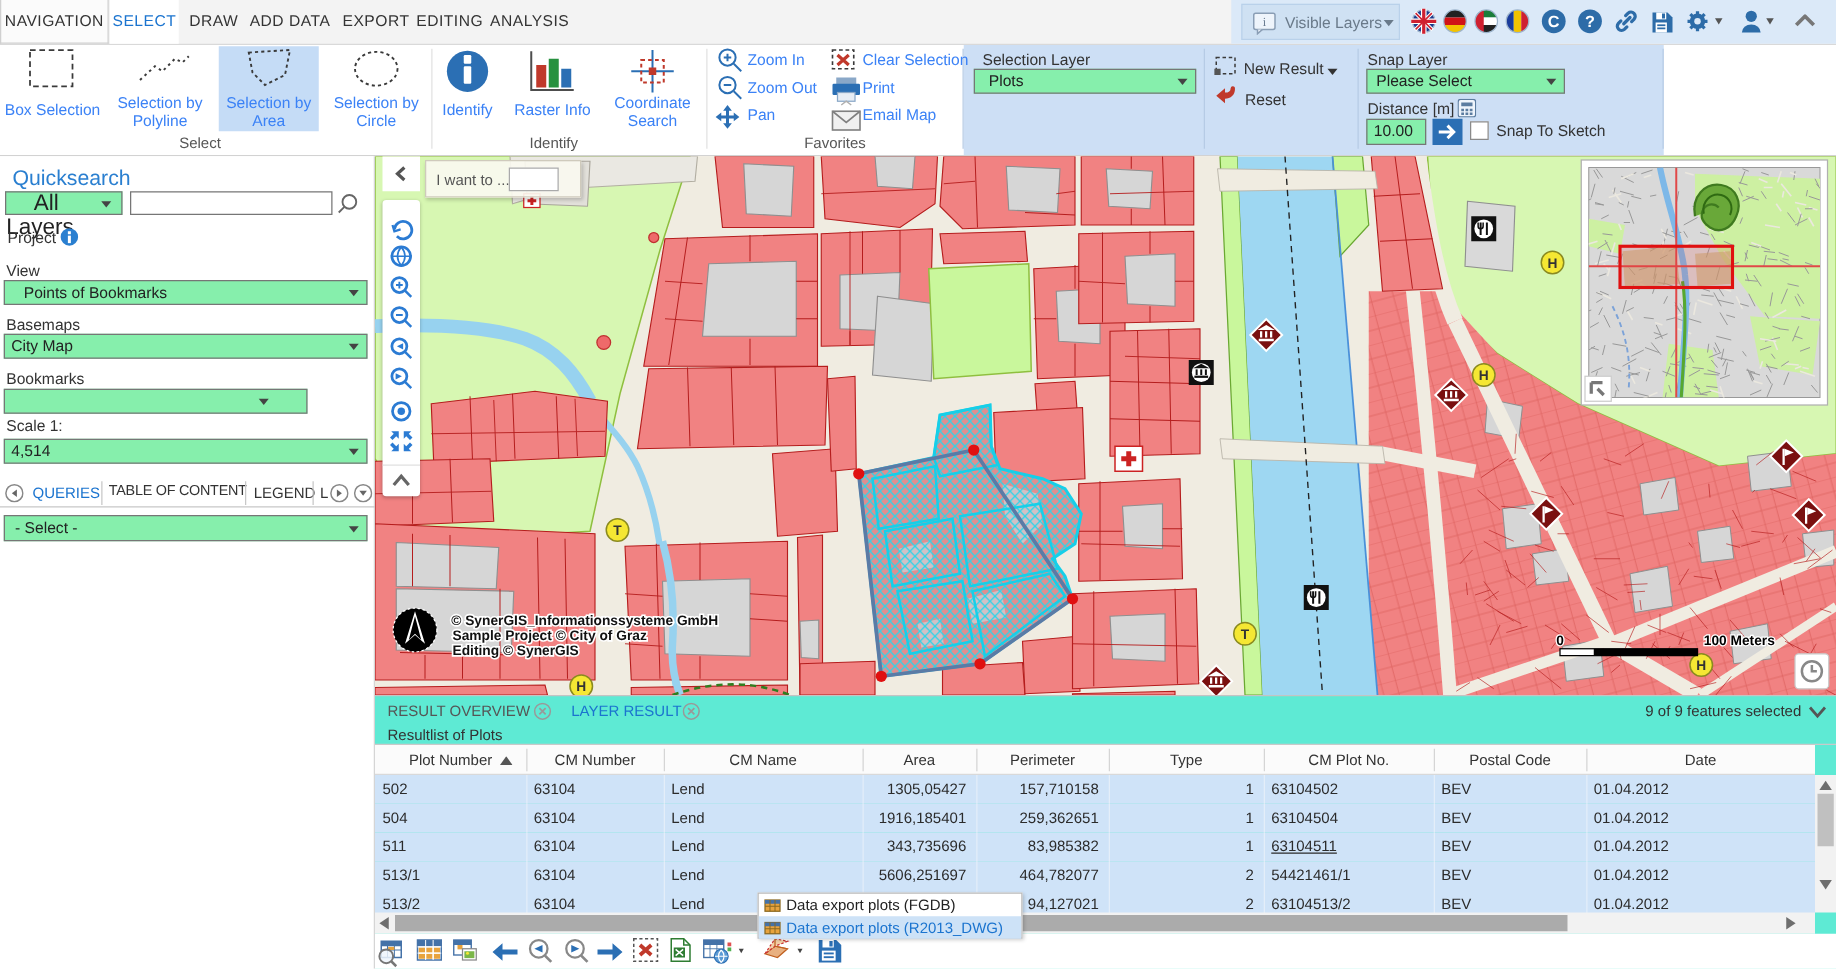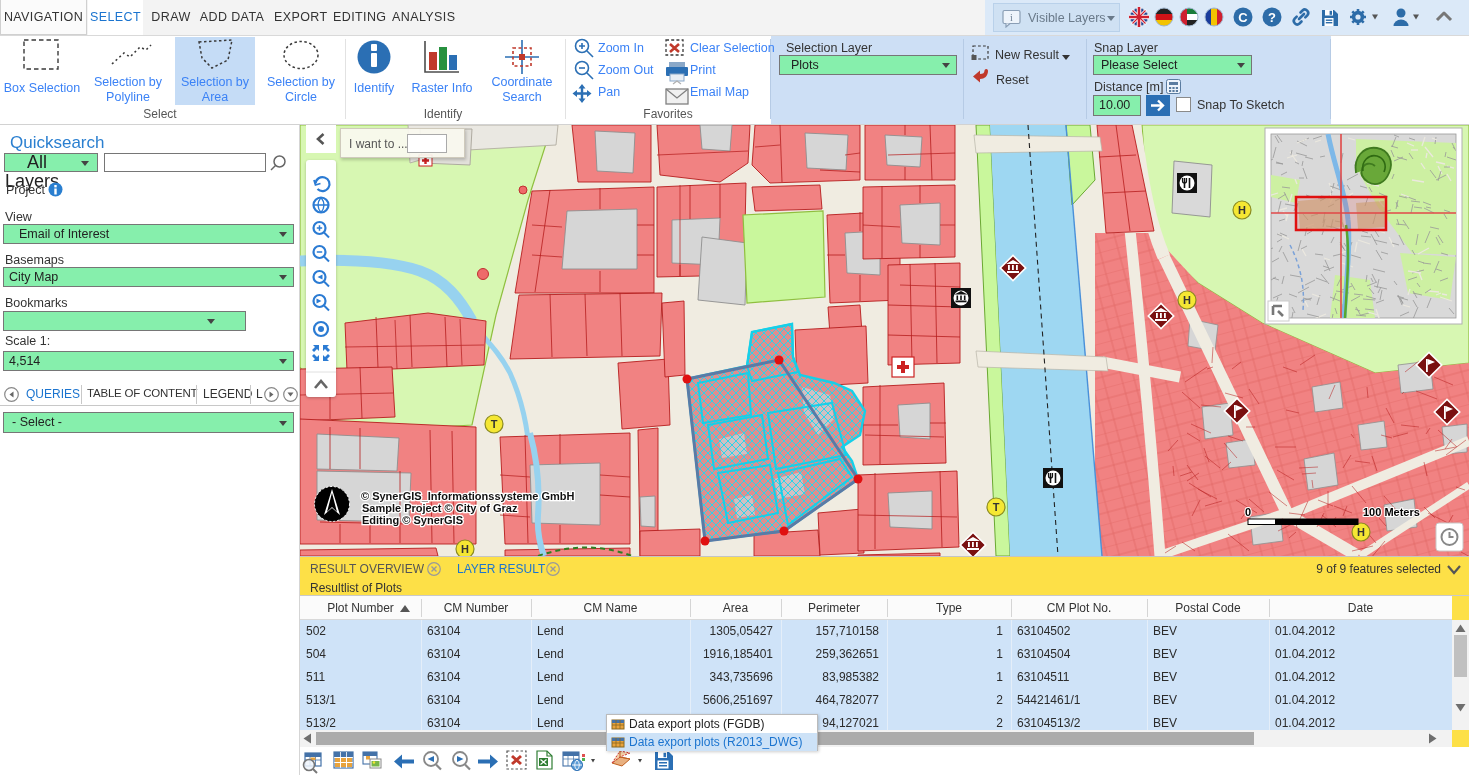--- a/index.html
+++ b/index.html
@@ -15,21 +15,21 @@
 #ribbonblue { position:absolute; left:771px; top:0; width:560px; height:88px; background:#cddff5; }
 .glabel { position:absolute; top:71px; font-size:12px; color:#565656; text-align:center; }
 .gsep { position:absolute; top:3px; height:80px; width:1px; background:#e2e2e2; }
 .rbtn-label { position:absolute; font-size:12.5px; color:#3b82f6; text-align:center; line-height:15px; }
 .sel { border:1px solid #767676; background:#86efac; font-size:12.5px; color:#222; position:absolute; }
 .sel .arr { position:absolute; right:6px; top:50%; margin-top:-2px; width:0; height:0; border-left:4px solid transparent; border-right:4px solid transparent; border-top:5px solid #444; }
 
 #sidebar { position:absolute; left:0; top:125px; width:300px; height:650px; background:#fff; border-right:1px solid #d5d5d5; }
 .slabel { position:absolute; font-size:12.5px; color:#333; }
 
-#bottom { position:absolute; left:300px; top:556px; width:1169px; height:219px; background:#fde047; border-top:1px solid #c4c4c4; }
+#bottom { position:absolute; left:300px; top:556px; width:1169px; height:219px; background:#5eead4; border-top:1px solid #c4c4c4; }
 .cell { position:absolute; font-size:12px; color:#2b2b2b; line-height:23px; white-space:nowrap; }
 </style>
 </head>
 <body>
 <div id="page">
   <div id="menubar">
     <div id="menublue"></div>
     <div class="mtab" style="left:0;width:87px;background:#fbfbfb;border:1px solid #d0d0d0;border-top:none;">NAVIGATION</div>
     <div class="mtab" style="left:88px;width:55px;background:#fff;color:#1b74cf;">SELECT</div>
     <div class="mtab" style="left:148px;width:46px;">DRAW</div>
@@ -892,21 +892,21 @@
         <circle cx="10.5" cy="7.5" r="5.5" fill="none" stroke="#666" stroke-width="1.5"></circle>
         <path d="M6.5 11.5 L2 16" stroke="#666" stroke-width="1.5"></path>
       </svg>
     <div class="slabel" style="left:6px;top:58px;">Project</div>
     <svg class="abs" style="left:48px;top:57px;" width="15" height="15" viewBox="0 0 15 15">
         <circle cx="7.5" cy="7.5" r="7" fill="#2a7fd0"></circle>
         <rect x="6.3" y="3" width="2.4" height="2.4" fill="#fff"></rect>
         <rect x="6.3" y="6.5" width="2.4" height="6" fill="#fff"></rect>
       </svg>
     <div class="slabel" style="left:5px;top:85px;">View</div>
-    <div class="sel" style="left:3px;top:99px;width:291px;height:20px;line-height:18px;"><span style="margin-left:15px;">Email of Interest</span><span class="arr"></span></div>
+    <div class="sel" style="left:3px;top:99px;width:291px;height:20px;line-height:18px;"><span style="margin-left:15px;">Points of Bookmarks</span><span class="arr"></span></div>
     <div class="slabel" style="left:5px;top:128px;">Basemaps</div>
     <div class="sel" style="left:3px;top:142px;width:291px;height:20px;line-height:18px;"><span style="margin-left:5px;">City Map</span><span class="arr"></span></div>
     <div class="slabel" style="left:5px;top:171px;">Bookmarks</div>
     <div class="sel" style="left:3px;top:186px;width:243px;height:20px;line-height:18px;">
         <span class="arr" style="right:30px;"></span>
       </div>
     <div class="slabel" style="left:5px;top:209px;">Scale 1:</div>
     <div class="sel" style="left:3px;top:226px;width:291px;height:20px;line-height:18px;"><span style="margin-left:5px;">4,514</span><span class="arr"></span></div>
 
     <div class="abs" style="left:0;top:258px;width:300px;height:23px;border-bottom:1px solid #c8c8c8;">
@@ -1006,21 +1006,21 @@
 <div class="abs" style="left:711px;top:86px;width:1px;height:23px;background:#e4eef9;"></div>
 <div class="abs" style="left:847px;top:86px;width:1px;height:23px;background:#e4eef9;"></div>
 <div class="abs" style="left:969px;top:86px;width:1px;height:23px;background:#e4eef9;"></div>
 <div class="abs" style="left:0;top:109px;width:1152px;height:23px;background:#cfe3f8;"></div>
 <div class="cell" style="left:6px;top:109px;">511</div>
 <div class="cell" style="left:127px;top:109px;">63104</div>
 <div class="cell" style="left:237px;top:109px;">Lend</div>
 <div class="cell" style="left:390px;top:109px;width:83px;text-align:right;">343,735696</div>
 <div class="cell" style="left:481px;top:109px;width:98px;text-align:right;">83,985382</div>
 <div class="cell" style="left:587px;top:109px;width:116px;text-align:right;">1</div>
-<div class="cell" style="left:717px;top:109px;">63104511</div>
+<div class="cell" style="left:717px;top:109px;text-decoration:underline;">63104511</div>
 <div class="cell" style="left:853px;top:109px;">BEV</div>
 <div class="cell" style="left:975px;top:109px;">01.04.2012</div>
 <div class="abs" style="left:121px;top:109px;width:1px;height:23px;background:#e4eef9;"></div>
 <div class="abs" style="left:231px;top:109px;width:1px;height:23px;background:#e4eef9;"></div>
 <div class="abs" style="left:390px;top:109px;width:1px;height:23px;background:#e4eef9;"></div>
 <div class="abs" style="left:481px;top:109px;width:1px;height:23px;background:#e4eef9;"></div>
 <div class="abs" style="left:587px;top:109px;width:1px;height:23px;background:#e4eef9;"></div>
 <div class="abs" style="left:711px;top:109px;width:1px;height:23px;background:#e4eef9;"></div>
 <div class="abs" style="left:847px;top:109px;width:1px;height:23px;background:#e4eef9;"></div>
 <div class="abs" style="left:969px;top:109px;width:1px;height:23px;background:#e4eef9;"></div>

